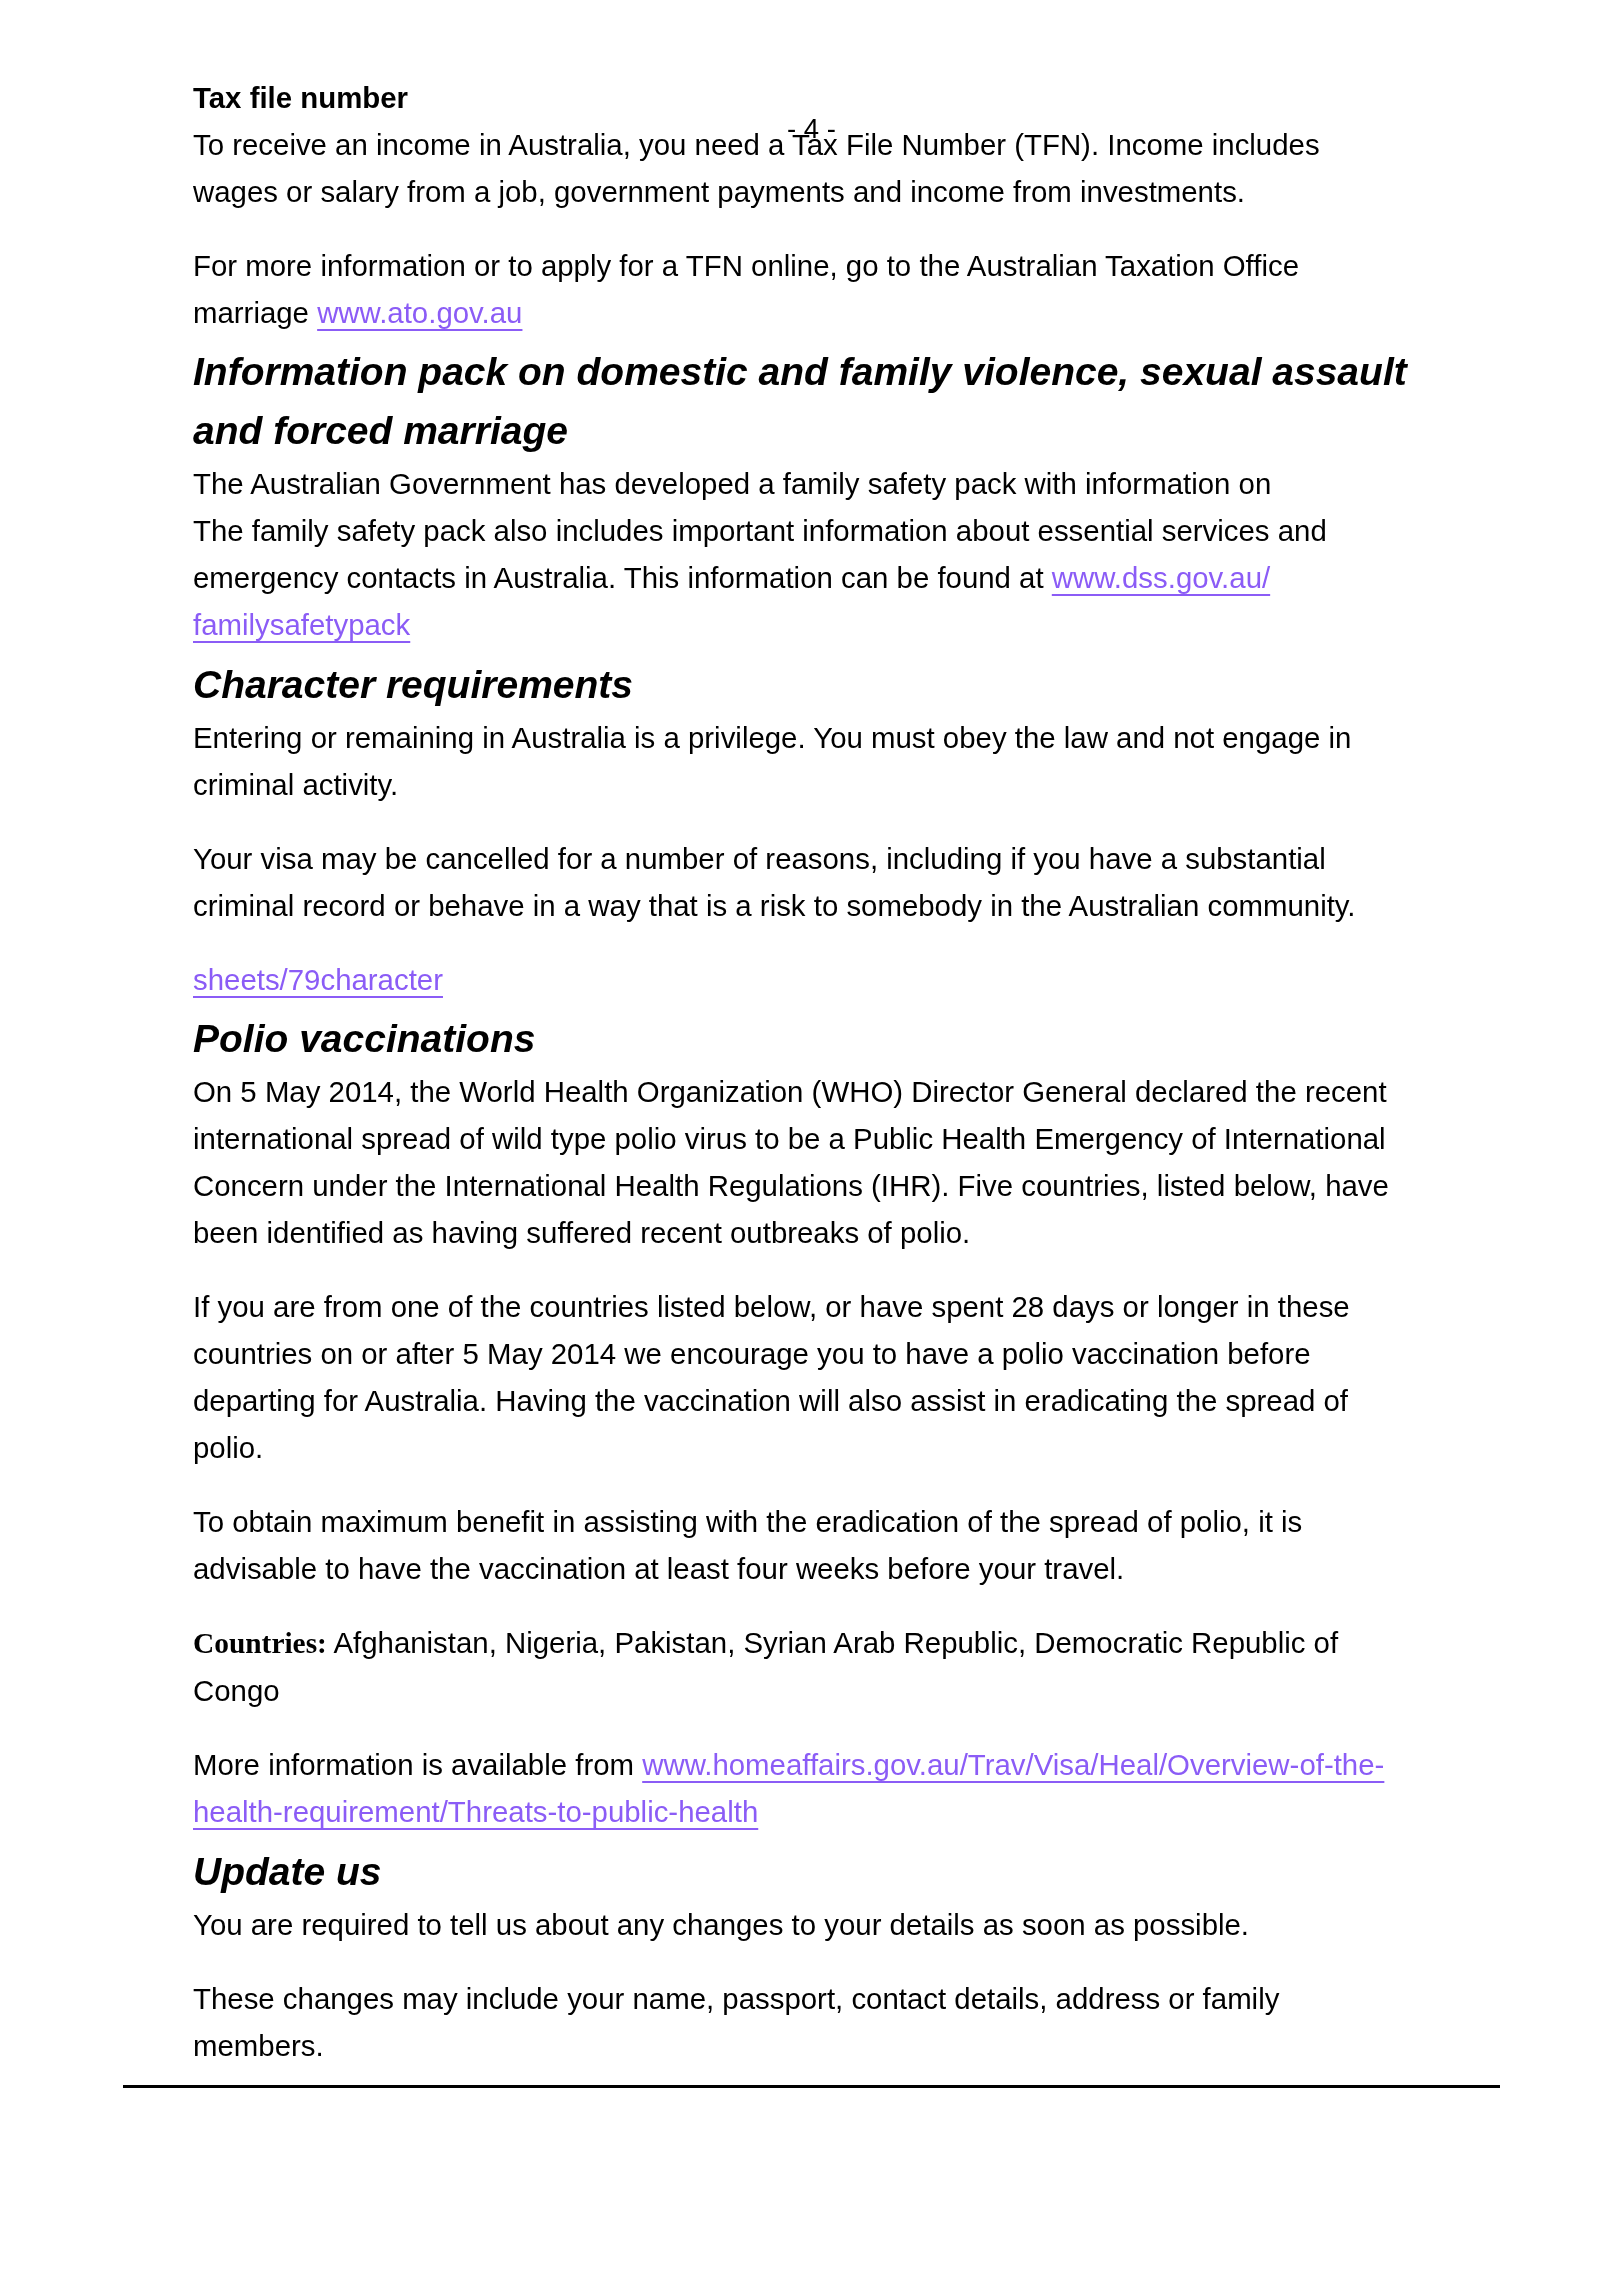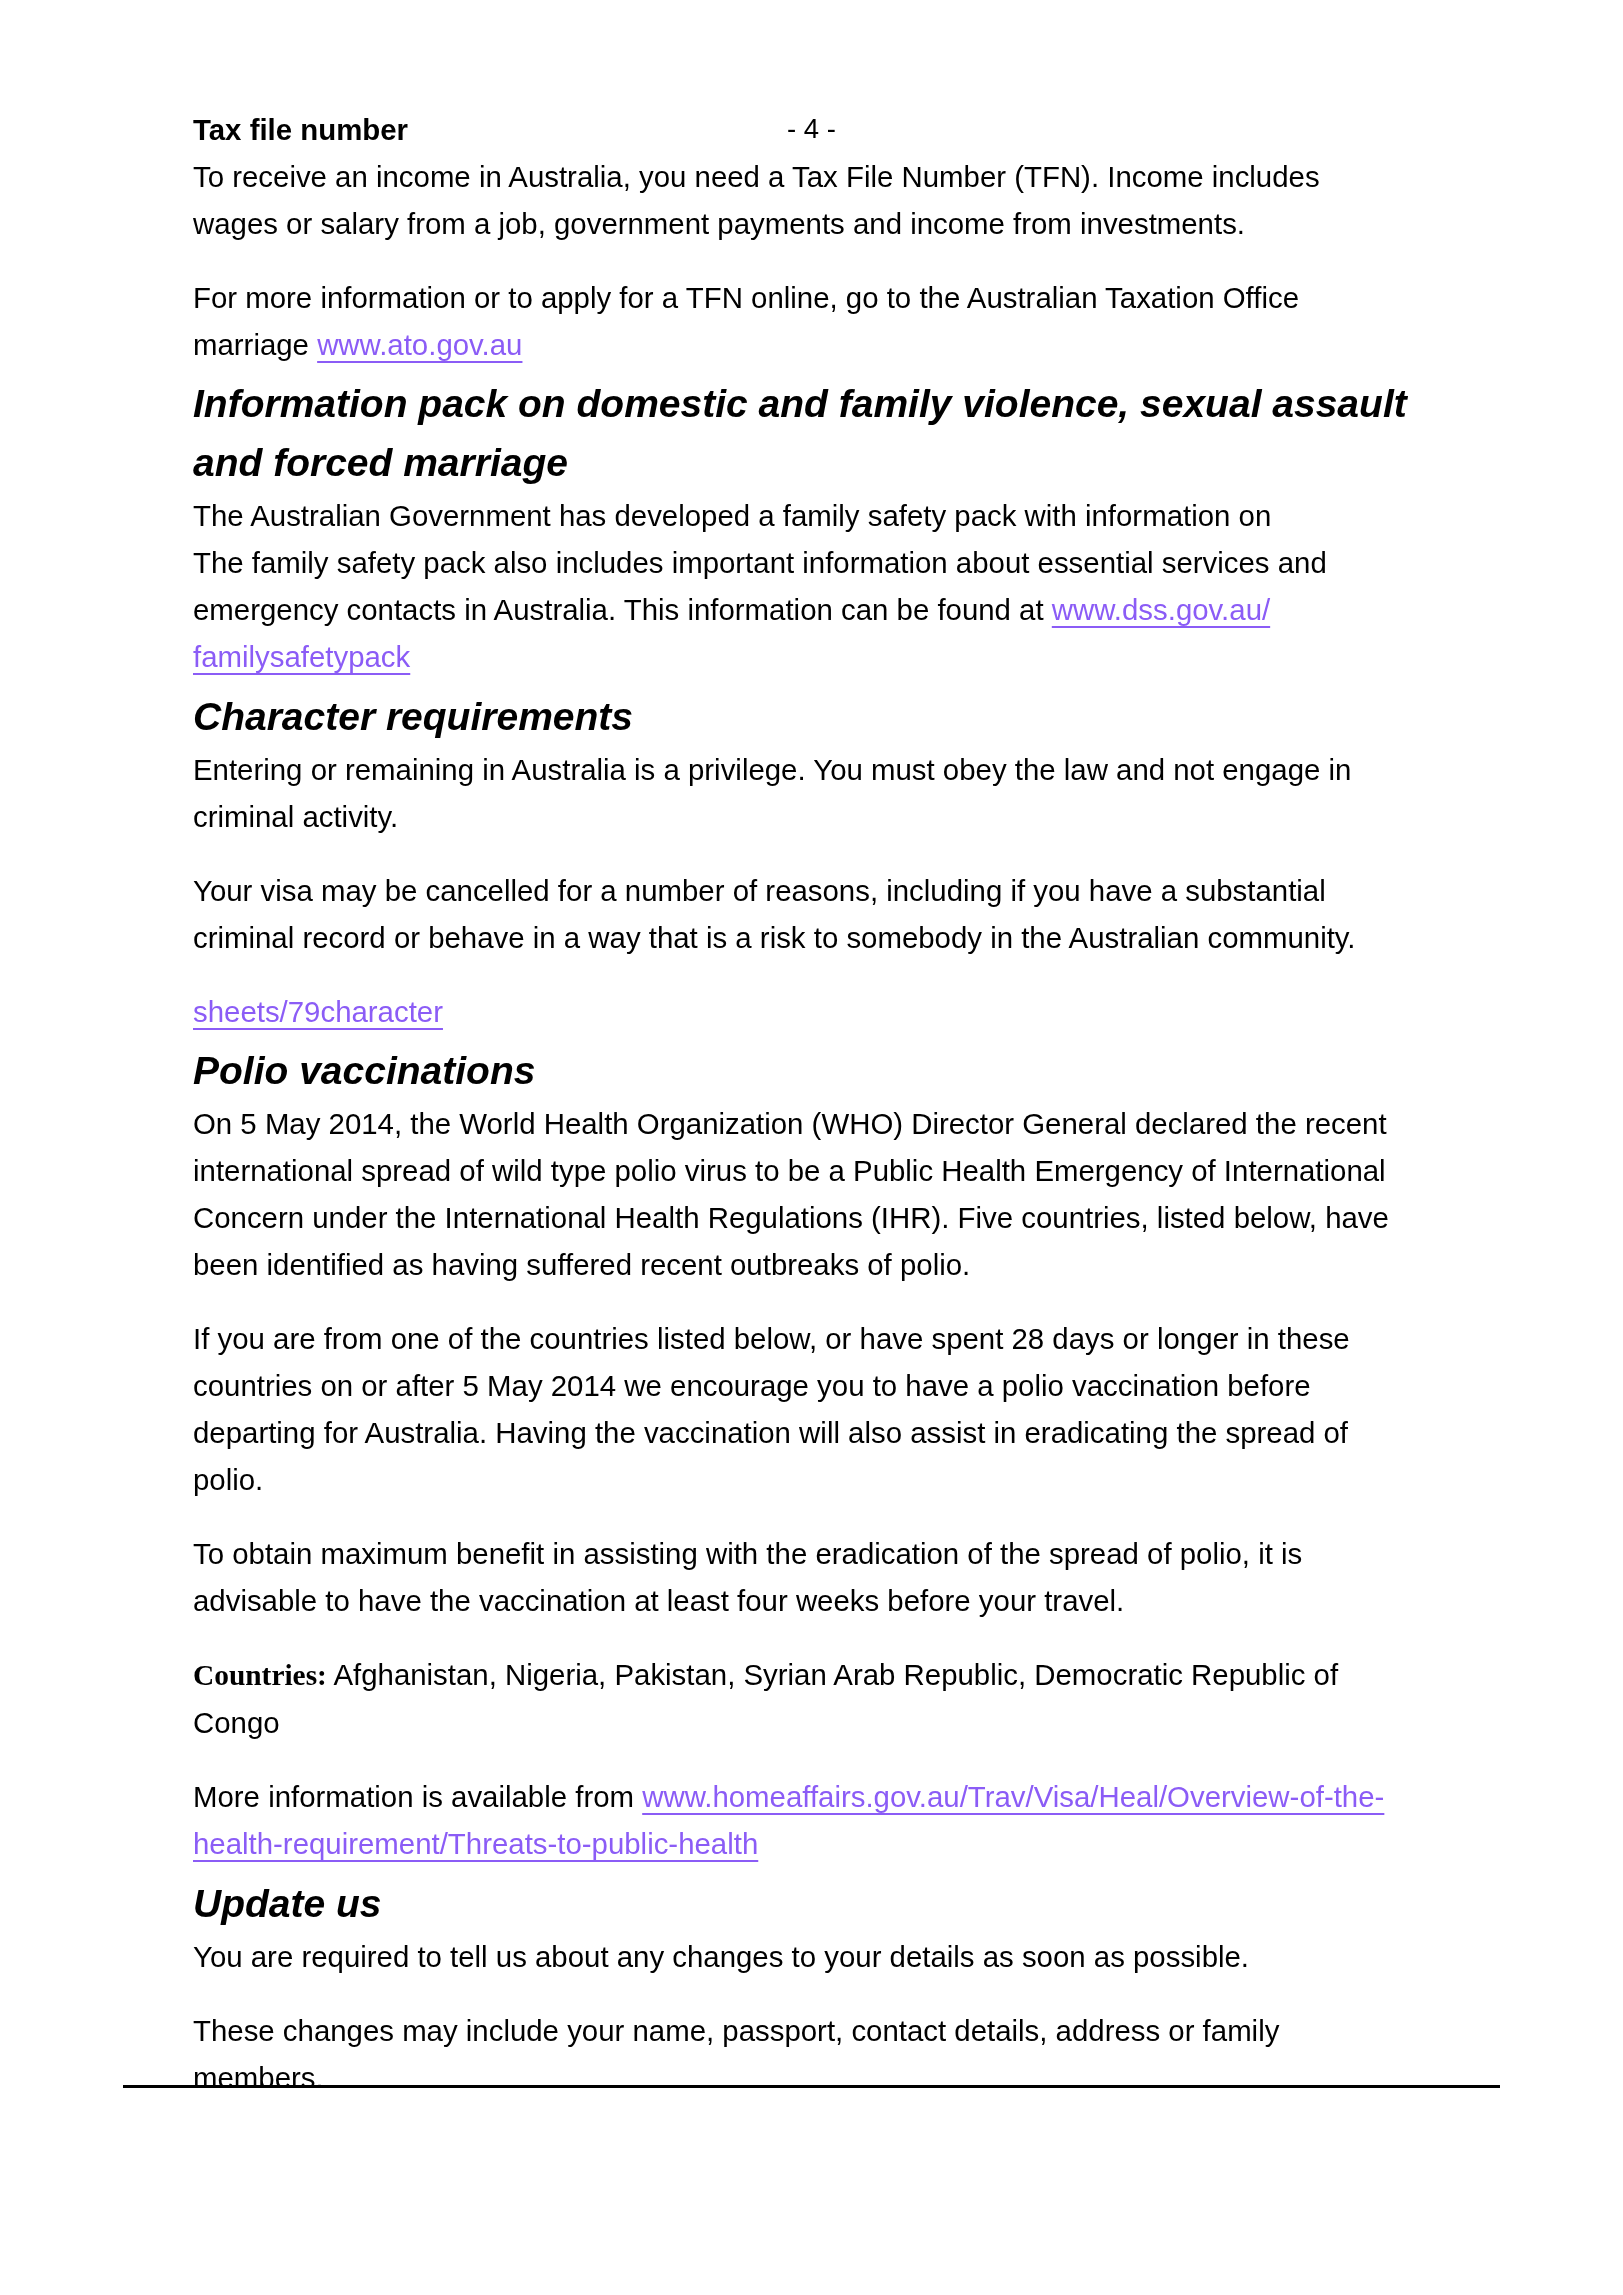--- a/index.html
+++ b/index.html
@@ -15,21 +15,21 @@
   .page-number {
     position: absolute;
     top: 112px;
     left: 0;
     width: 100%;
     text-align: center;
     font-size: 27.5px;
     line-height: 33px;
   }
   .content {
-    padding: 111px 194px 0 193px;
+    padding: 79px 194px 0 193px;
   }
   .h-small {
     font-size: 29.4px;
     line-height: 37px;
     font-weight: bold;
     margin: 0 0 9.8px 0;
   }
   .h-large {
     font-size: 39px;
     line-height: 49px;

